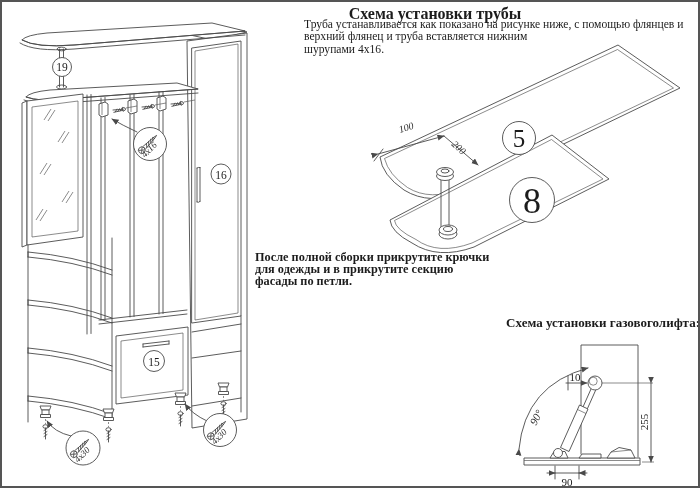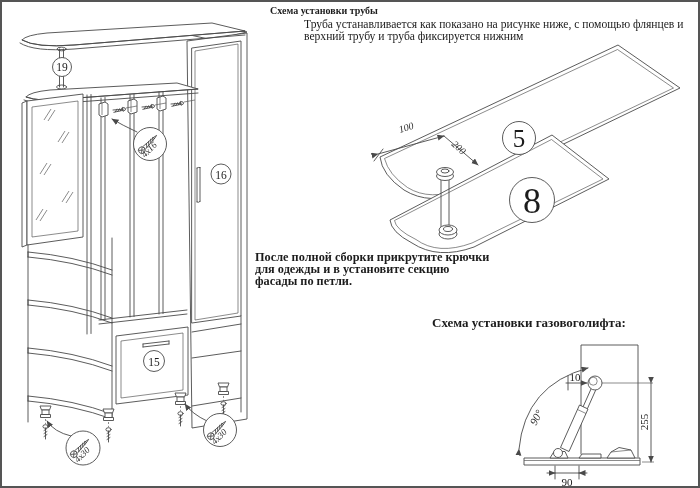--- a/index.html
+++ b/index.html
@@ -1,25 +1,25 @@
 <!DOCTYPE html>
 <html><head>
 <meta charset="utf-8">
 <style>
   html,body{margin:0;padding:0;background:#e8e8e8;}
   .canvas{position:relative;width:700px;height:488px;background:#ffffff;
           border:2px solid #555;box-sizing:border-box;overflow:hidden;
           font-family:"Liberation Serif", serif;color:#1c1c1c;}
   .abs{position:absolute;}
-  .title-pipe{left:268px;top:3px;width:330px;
-              font-weight:bold;font-size:10px;}
+  .title-pipe{left:268px;top:3px;width:330px;text-align:center;
+              font-weight:bold;font-size:16px;}
   .body-text{left:280px;top:17px;font-size:11.6px;line-height:12.4px;white-space:nowrap;margin-left:22px;}
   .note-text{left:253px;top:250px;font-weight:bold;
              font-size:12.3px;line-height:11.9px;white-space:nowrap;}
-  .title-gas{left:430px;top:313px;width:268px;text-align:left;
+  .title-gas{left:430px;top:313px;width:268px;text-align:right;
              font-weight:bold;font-size:13px;}
   svg{position:absolute;left:0;top:0;}
   svg *{vector-effect:non-scaling-stroke;}
   .ln{stroke:#4a4a4a;stroke-width:0.9;fill:none;stroke-linejoin:round;stroke-linecap:round;}
   .fw{stroke:#4a4a4a;stroke-width:0.9;fill:#ffffff;stroke-linejoin:round;}
   .thin{stroke:#5a5a5a;stroke-width:0.7;fill:none;}
   .lbl{font-family:"Liberation Serif",serif;fill:#1c1c1c;}
   .dim{font-family:"Liberation Serif",serif;font-style:italic;fill:#2a2a2a;}
 </style>
 </head>
@@ -249,23 +249,24 @@
         <path class="ln" d="M553,471 H577"></path>
         <text class="lbl" x="565" y="484" font-size="11" text-anchor="middle">90</text>
       </g>
     </g>
   </svg>
 
   <div class="abs title-pipe">Схема установки трубы</div>
 
   <div class="abs body-text">
     <div>Труба устанавливается как показано на рисунке ниже, с помощью флянцев и</div>
-    <div>верхний трубу и труба фиксируется нижним</div>
+    <div>верхний флянец и труба вставляется нижним</div>
+    <div>шурупами 4х16.</div>
   </div>
 
   <div class="abs note-text">
     <div>После полной сборки прикрутите крючки</div>
-    <div>для одежды и в установите секцию</div>
+    <div>для одежды и в прикрутите секцию</div>
     <div>фасады по петли.</div>
   </div>
 
   <div class="abs title-gas">Схема установки газовоголифта:</div>
 </div>
 
 </body></html>

